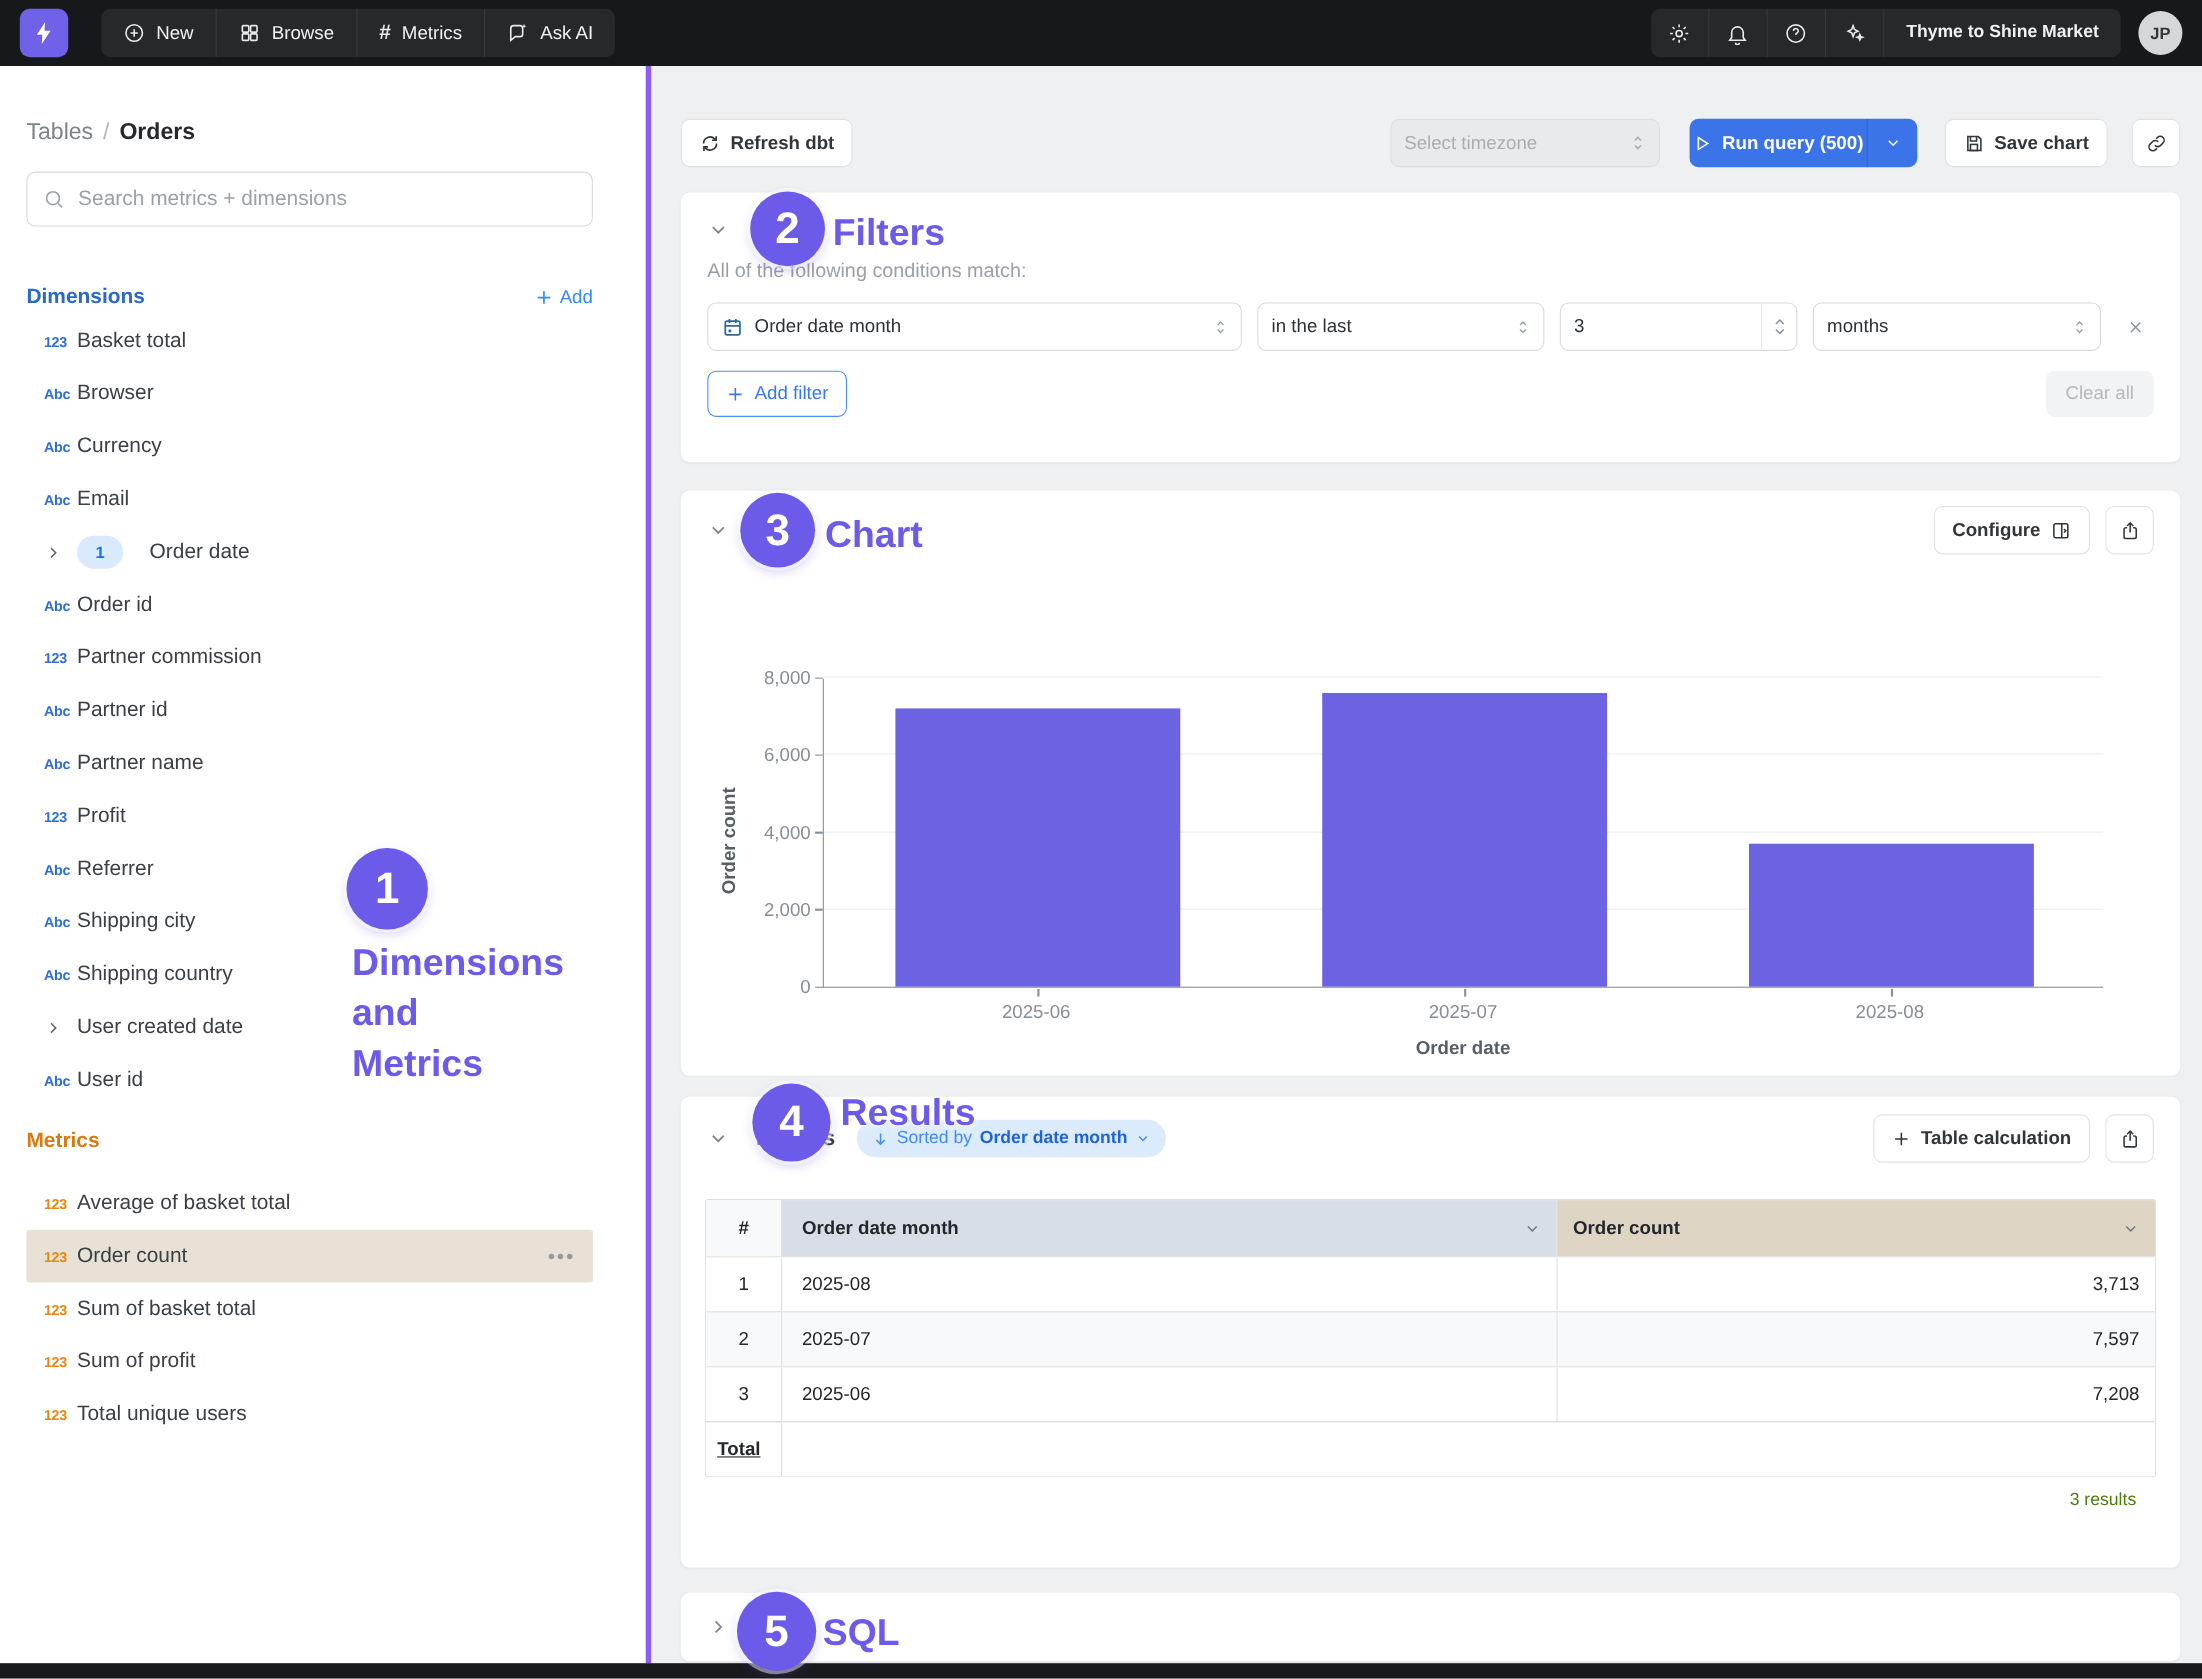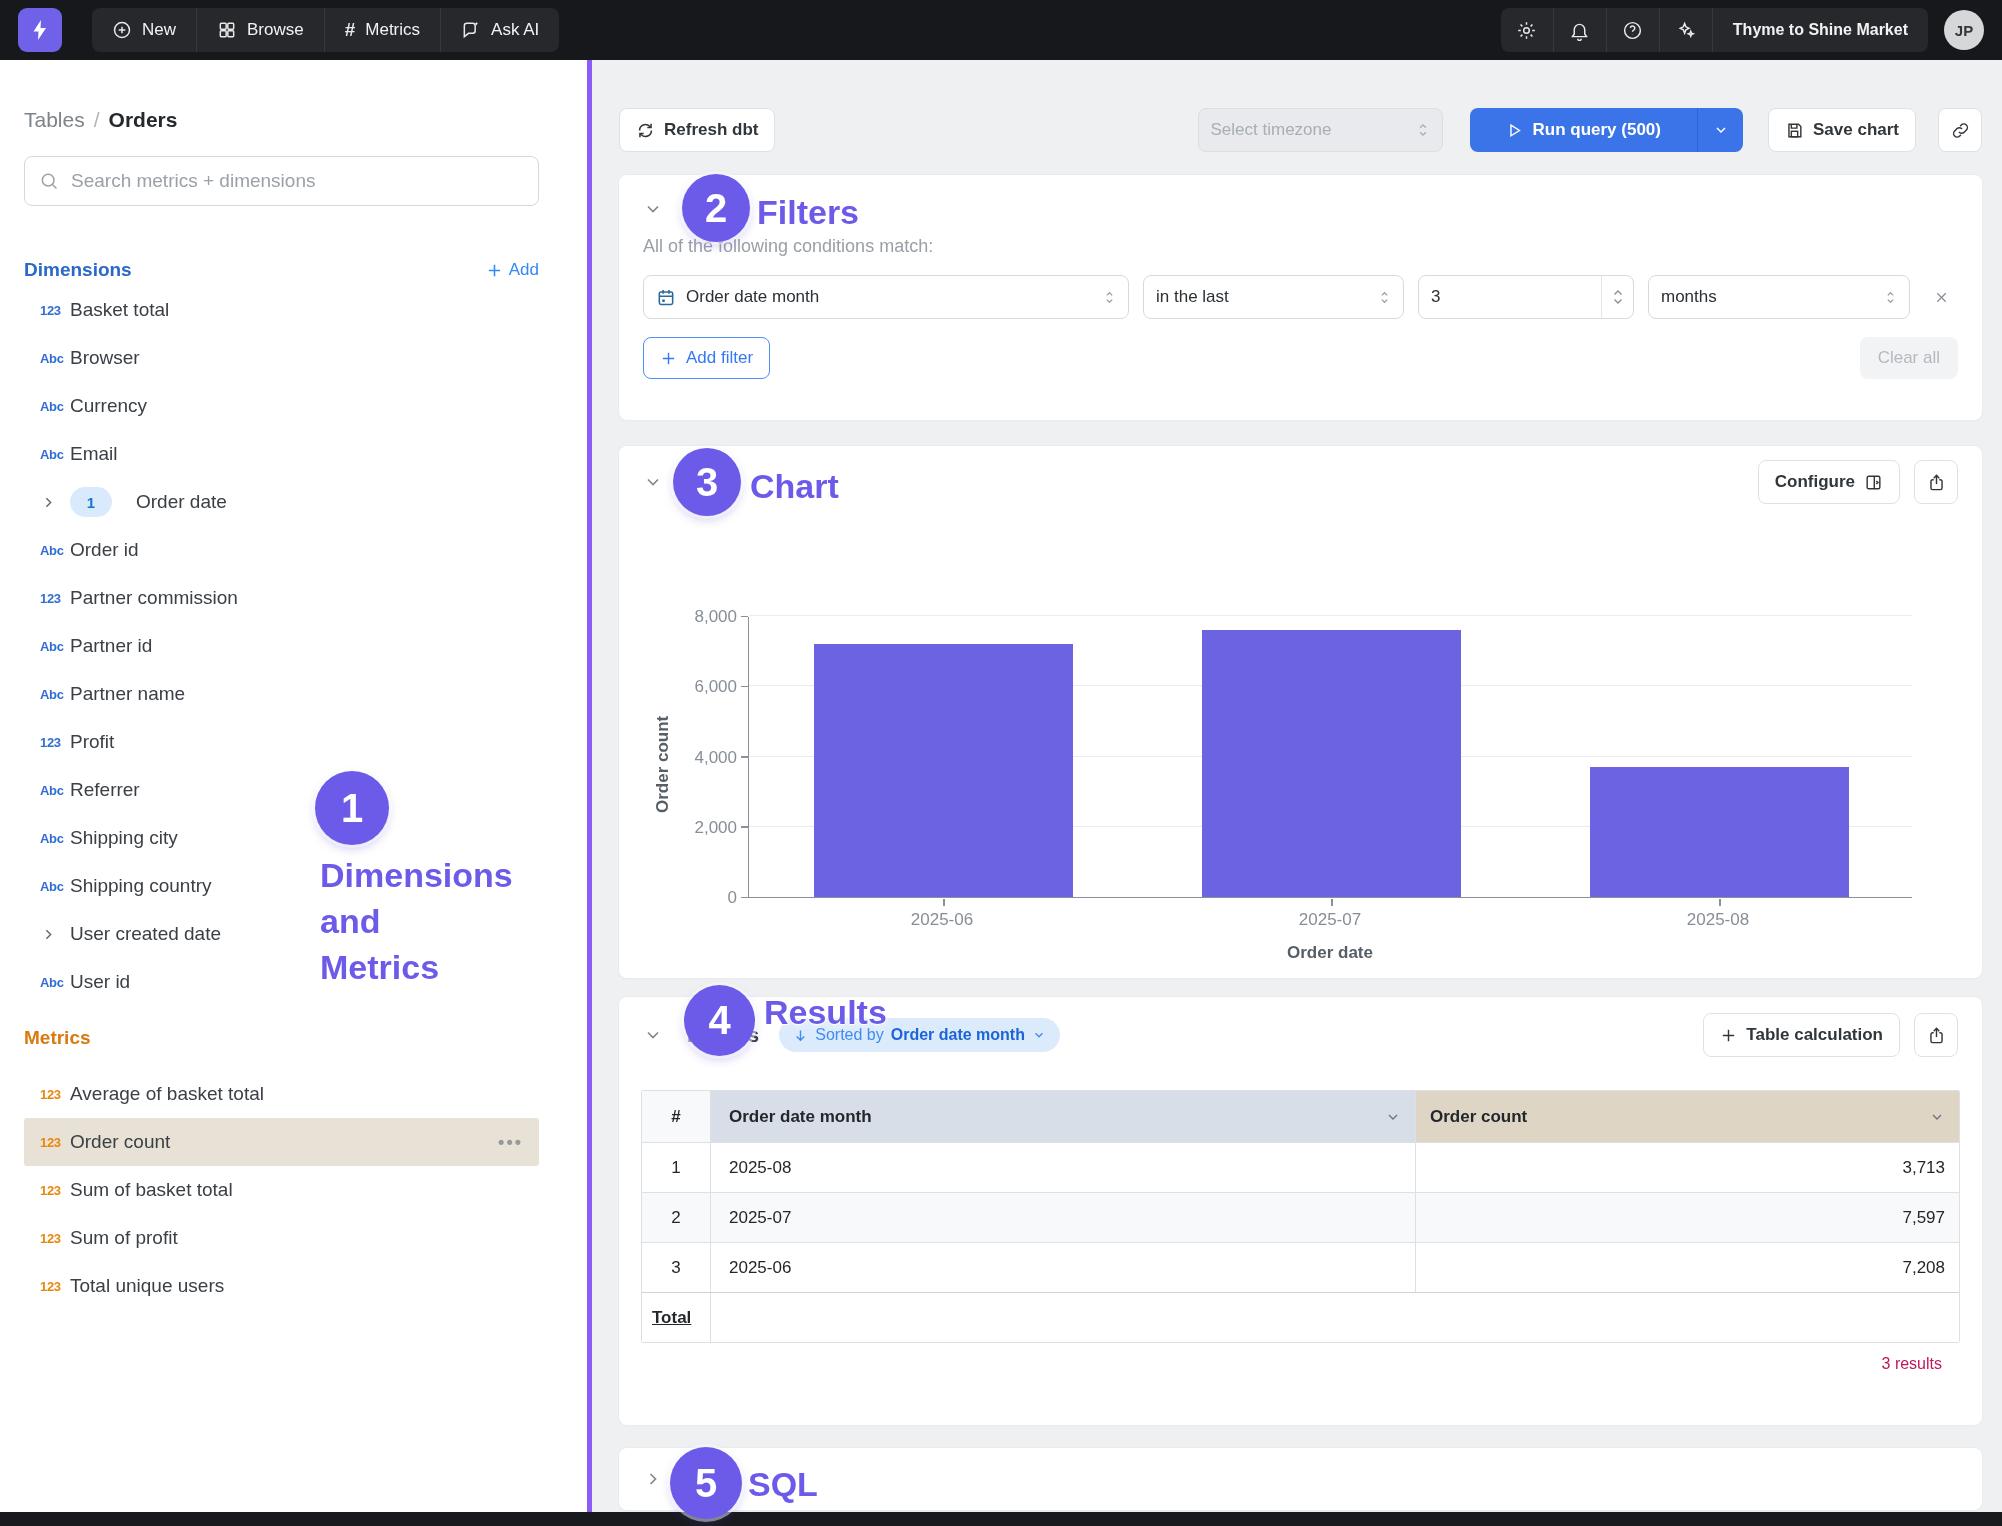--- a/index.html
+++ b/index.html
@@ -52,21 +52,21 @@
   .kebab { margin-left:auto; color:#959a9f; font-size:18px; font-weight:700; letter-spacing:2px; padding-right:6px; }
 
   
   .mainbg { position:absolute; left:593px; top:60px; right:0; bottom:14px; background:#eef0f2; }
   .toolbar { position:absolute; left:619px; top:108px; width:1363px; height:44px; display:flex; align-items:center; }
   .btn { display:flex; align-items:center; gap:9px; height:44px; padding:0 16px; background:#fff; border:1px solid #dfe2e5; border-radius:8px; font-size:17px; font-weight:600; color:#31363b; cursor:pointer; white-space:nowrap; }
   .btn svg { stroke:#31363b; }
   .tz { width:245px; height:44px; background:#e8eaed; border:1px solid #dcdfe2; border-radius:8px; display:flex; align-items:center; padding:0 12px; color:#a8aeb5; font-size:17px; margin-left:auto; }
   .tz .updown { margin-left:auto; }
   .runq { display:flex; height:44px; margin-left:27px; border-radius:8px; overflow:hidden; background:#3b74e8; color:#fff; cursor:pointer; }
-  .runq-main { display:flex; align-items:center; gap:10px; padding:0 36px; font-size:17px; font-weight:600; }
+  .runq-main { display:flex; align-items:center; gap:10px; padding:0 3px; font-size:17px; font-weight:600; }
   .runq-caret { width:46px; display:flex; align-items:center; justify-content:center; border-left:1px solid #2f63d6; }
   .runq svg { stroke:#fff; }
   .save { margin-left:25px; }
   .iconbtn { width:44px; height:44px; padding:0; justify-content:center; }
   .linkbtn { margin-left:22px; }
 
   .card { position:absolute; left:619px; width:1363px; background:#fff; border-radius:8px; box-shadow:0 0 0 1px #e9ebed, 0 1px 2px rgba(20,30,40,.04); }
   .card-head { display:flex; align-items:center; padding:0 24px; }
   .sec-chev { display:flex; align-items:center; cursor:pointer; }
   .sec-title { font-size:20px; font-weight:700; color:#3a4046; margin-left:24px; }
@@ -117,21 +117,21 @@
   .trow.total { font-weight:700; border-top:1px solid #ced3d8;text-decoration:underline; }
   .tcell { display:flex; align-items:center; border-left:1px solid #dde1e5; padding:0 14px; }
   .tcell:first-child { border-left:none; }
   .c-idx { width:68px; justify-content:center; flex:0 0 68px; }
   .c-date { width:705px; flex:0 0 705px; padding-left:18px; }
   .c-val { flex:1; justify-content:flex-end; }
   .trow.head .c-idx { background:#f8f9fa; }
   .trow.head .c-date { background:#d8dee7; justify-content:space-between; }
   .trow.head .c-val { background:#ded5c5; justify-content:space-between; }
   .trow.head svg { stroke:#6c757d; }
-  .results-count { position:absolute; right:40px; top:358px; font-size:16px; color:#be185d; }
+  .results-count { position:absolute; right:40px; top:358px; font-size:16px; color:#4d7c0f; }
 
   
   #sql-card { top:1448px; height:62px; display:flex; align-items:center; padding:0 24px; }
 
   .bottomstrip { position:absolute; left:0; right:0; bottom:0; height:14px; background:#191a1d; }
 
   
   .anno { position:absolute; z-index:9; pointer-events:none; }
   .anno-circle { border-radius:50%; background:#6c5be8; color:#fff; display:flex; align-items:center; justify-content:center; font-weight:700; font-size:40px; box-shadow:0 0 0 3px rgba(255,255,255,.45), 0 4px 10px rgba(80,60,200,.25); }
   .anno-label { color:#6c5be8; font-size:34px; font-weight:700; white-space:pre-line; line-height:46px;

